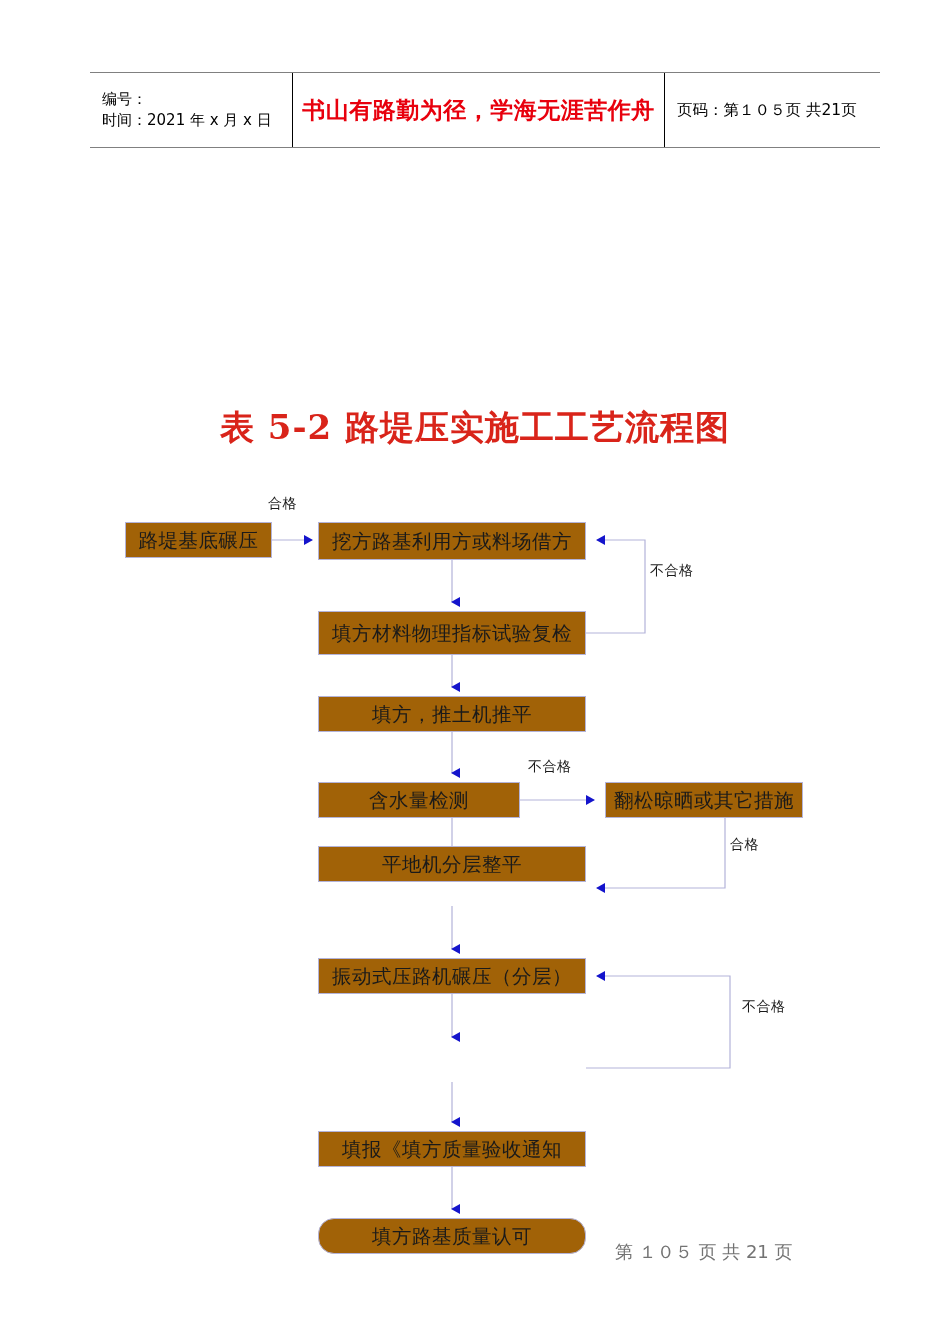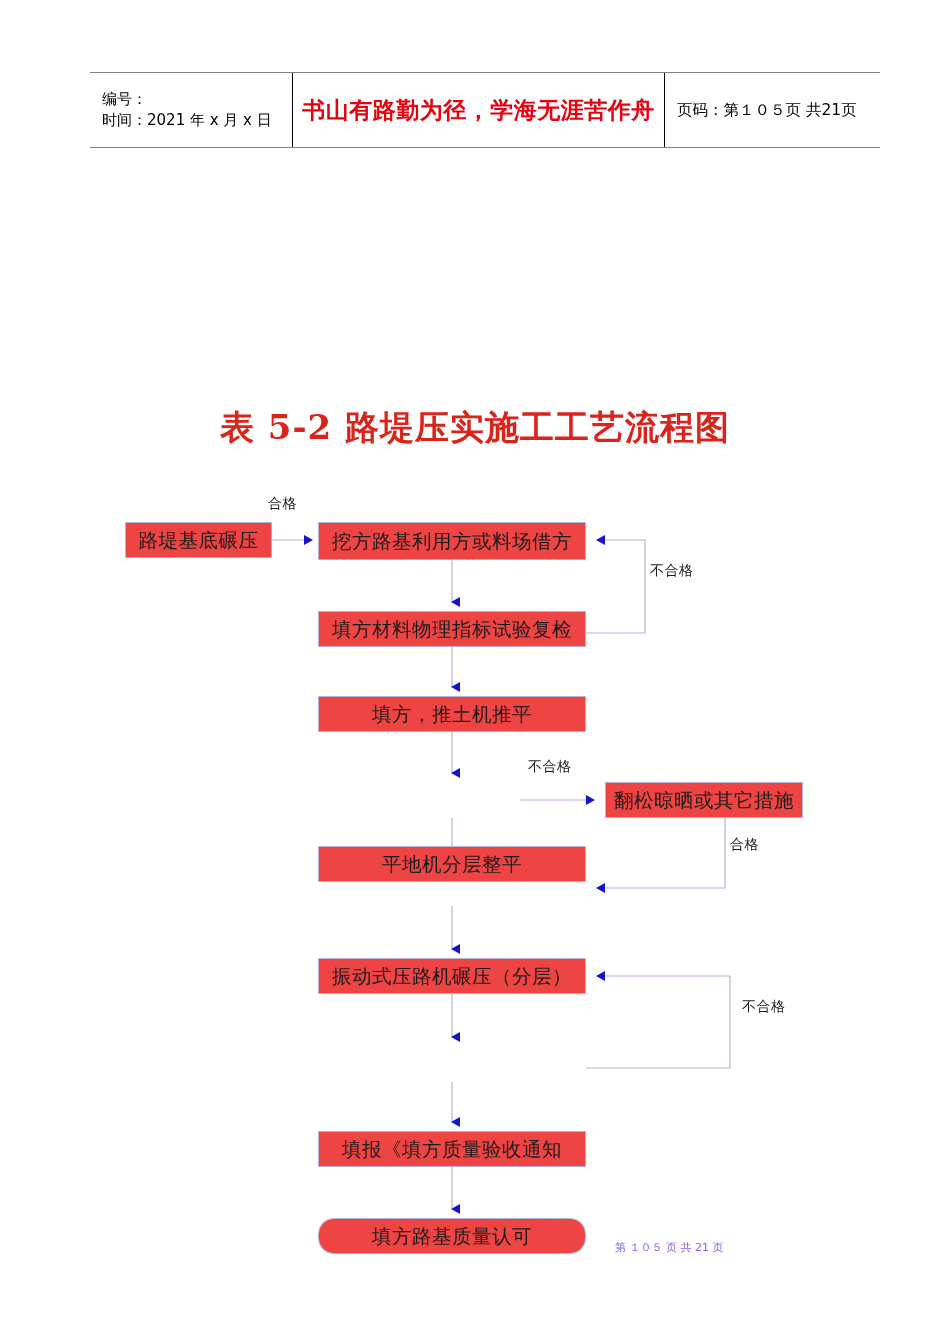--- a/index.html
+++ b/index.html
@@ -92,21 +92,21 @@
   .flow {
     position: absolute;
     left: 0;
     top: 0;
     width: 950px;
     height: 1344px;
   }
   .node {
     position: absolute;
     border: 1.2px solid #b3b3d9;
-    background: #ef4444;
+    background: #a16207;
     box-sizing: border-box;
     display: flex;
     align-items: center;
     justify-content: center;
     font-family: "DejaVu Serif", "Liberation Serif", serif;
     font-size: 19.5px;
     color: #1a1a1a;
     white-space: nowrap;
     letter-spacing: 0.5px;
   }
@@ -126,22 +126,22 @@
     height: 1344px;
     pointer-events: none;
   }
 
   
   .doc-footer {
     position: absolute;
     left: 615px;
     top: 1240px;
     font-family: "DejaVu Sans", "Liberation Sans", sans-serif;
-    font-size: 11px;
-    color: #8b5cf6;
+    font-size: 18px;
+    color: #737373;
     white-space: pre;
   }
 </style>
 </head>
 <body>
 
 <div class="header-table">
   <div class="header-row">
     <div class="hcell hcell-1">
       <div class="hline">编号：</div>
@@ -202,24 +202,25 @@
       <path d="M 452,1082 L 452,1122" marker-end="url(#arrDown)"></path>
 
       <path d="M 452,1167 L 452,1209" marker-end="url(#arrDown)"></path>
     </g>
   </svg>
 
   <div class="node" style="left:125px; top:522px; width:147px; height:36px;">路堤基底碾压</div>
 
   <div class="node" style="left:318px; top:522px; width:268px; height:38px;">挖方路基利用方或料场借方</div>
 
-  <div class="node" style="left:318px; top:611px; width:268px; height:36px;">填方材料物理指标试验复检</div>
+  <div class="node" style="left:318px; top:611px; width:268px; height:44px;">填方材料物理指标试验复检</div>
 
   <div class="node" style="left:318px; top:696px; width:268px; height:36px;">填方，推土机推平</div>
 
+  <div class="node" style="left:318px; top:782px; width:202px; height:36px;">含水量检测</div>
 
   <div class="node" style="left:605px; top:782px; width:198px; height:36px;">翻松晾晒或其它措施</div>
 
   <div class="node" style="left:318px; top:846px; width:268px; height:36px;">平地机分层整平</div>
 
   <div class="node" style="left:318px; top:958px; width:268px; height:36px;">振动式压路机碾压（分层）</div>
 
 
   <div class="node" style="left:318px; top:1131px; width:268px; height:36px;">填报《填方质量验收通知</div>
 

